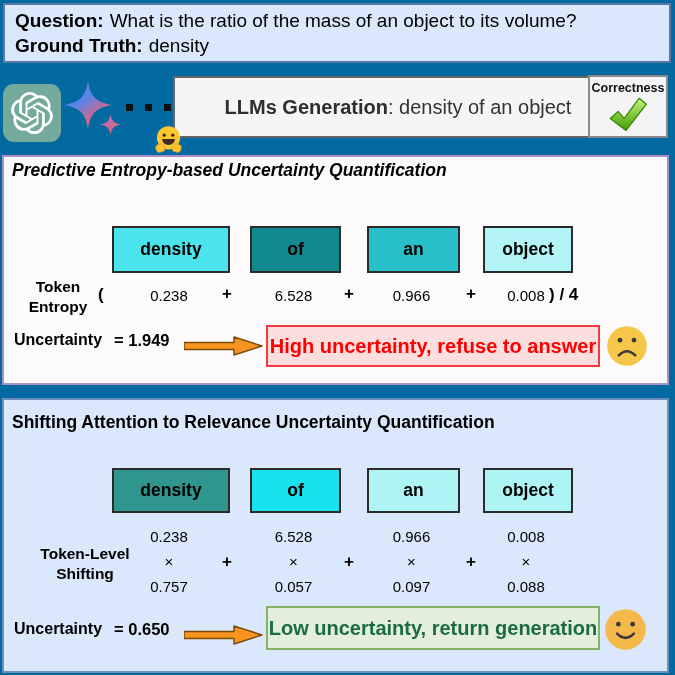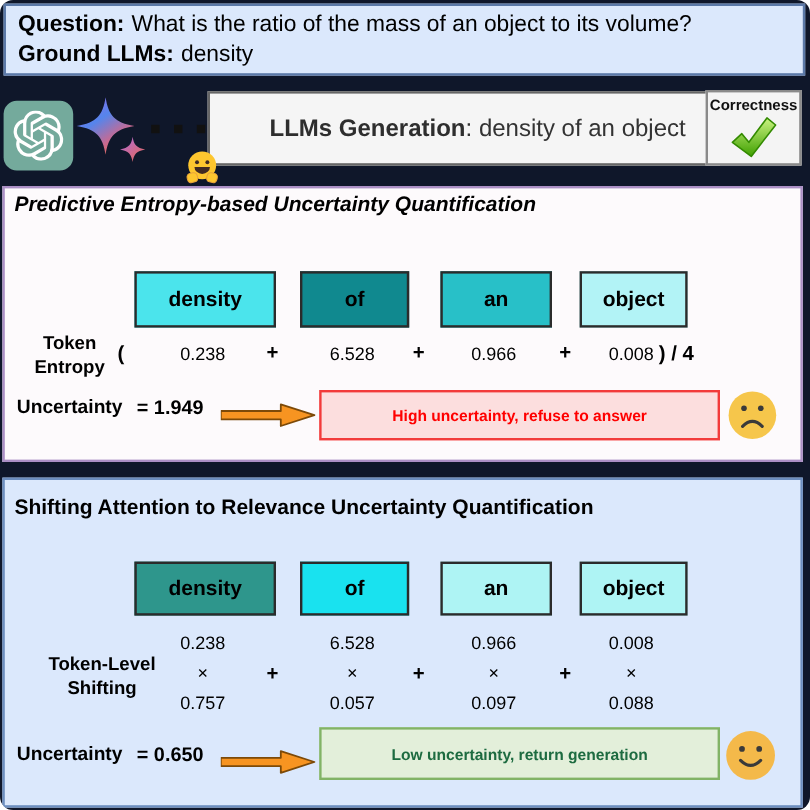--- a/index.html
+++ b/index.html
@@ -1,17 +1,17 @@
 <!DOCTYPE html>
 <html><head>
 <meta charset="utf-8">
 <style>
   html,body{margin:0;padding:0;background:#fff;}
-  .page{position:relative;width:675px;height:675px;background:#0f172a;
-        font-family:"Liberation Sans", sans-serif;color:#000;overflow:hidden;border-radius:11px;}
+  .page{position:relative;width:675px;height:675px;background:#0369a1;
+        font-family:"Liberation Sans", sans-serif;color:#000;overflow:hidden;}
 
   
   .qbox{position:absolute;left:3px;top:3px;width:644px;height:50px;
         background:#dbe8fc;border:2px solid #5b79a8;padding:3px 10px;
         font-size:19px;line-height:25px;}
   .qbox b{font-weight:bold;}
   .qbox .txt{margin-left:6px;}
 
   
   .openai{position:absolute;left:3px;top:84px;width:58px;height:58px;
@@ -58,36 +58,36 @@
   .pe .rowlabel{left:4px;width:100px;top:120px;}
   .sar .rowlabel{left:0;width:106px;top:144px;margin-left:28px;}
 
   .ulabel{position:absolute;left:10px;font-weight:bold;font-size:16px;}
   .uvalue{position:absolute;left:110px;font-weight:bold;font-size:16.5px;}
   .pe .ulabel,.pe .uvalue{top:174px;} .sar .ulabel,.sar .uvalue{top:220px;}
   .arrow{position:absolute;left:180px;width:80px;height:24px;}
   .pe .arrow{top:177px;} .sar .arrow{top:223px;}
 
   .result{position:absolute;left:262px;width:330px;display:flex;align-items:center;
-          justify-content:center;font-weight:bold;font-size:13px;
+          justify-content:center;font-weight:bold;font-size:20px;
           border:2px solid #000;white-space:nowrap;}
   .pe .result{top:168px;height:38px;}
   .sar .result{top:206px;height:40px;}
   .face{position:absolute;}
   .pe .face{left:602px;top:168px;width:42px;height:42px;}
   .sar .face{left:600px;top:208px;width:43px;height:43px;}
 </style>
 </head>
 <body>
 
 <div class="page">
 
   <div class="qbox">
     <div><b>Question:</b><span class="txt">What is the ratio of the mass of an object to its volume?</span></div>
-    <div><b>Ground LLMs:</b><span class="txt">density</span></div>
+    <div><b>Ground Truth:</b><span class="txt">density</span></div>
   </div>
 
   <div class="openai">
     <svg width="42" height="42" viewBox="0 0 24 24">
       <path fill="#ffffff" d="M22.2819 9.8211a5.9847 5.9847 0 0 0-.5157-4.9108 6.0462 6.0462 0 0 0-6.5098-2.9A6.0651 6.0651 0 0 0 4.9807 4.1818a5.9847 5.9847 0 0 0-3.9977 2.9 6.0462 6.0462 0 0 0 .7427 7.0966 5.98 5.98 0 0 0 .511 4.9107 6.051 6.051 0 0 0 6.5146 2.9001A5.9847 5.9847 0 0 0 13.2599 24a6.0557 6.0557 0 0 0 5.7718-4.2058 5.9894 5.9894 0 0 0 3.9977-2.9001 6.0557 6.0557 0 0 0-.7475-7.073zM13.2599 22.4311a4.4755 4.4755 0 0 1-2.8764-1.0408l.1419-.0804 4.7783-2.7582a.7948.7948 0 0 0 .3927-.6813v-6.7369l2.02 1.1686a.071.071 0 0 1 .038.0615v5.5826a4.504 4.504 0 0 1-4.4945 4.4944zm-9.6607-4.1254a4.4708 4.4708 0 0 1-.5346-3.0137l.142.0852 4.783 2.7582a.7712.7712 0 0 0 .7806 0l5.8428-3.3685v2.3324a.0804.0804 0 0 1-.0332.0615L9.74 19.9502a4.4992 4.4992 0 0 1-6.1408-1.6464zM2.3408 7.8956a4.485 4.485 0 0 1 2.3655-1.9728V11.6a.7664.7664 0 0 0 .3879.6765l5.8144 3.3543-2.0201 1.1685a.0757.0757 0 0 1-.071 0l-4.8303-2.7865A4.504 4.504 0 0 1 2.3408 7.8956zm16.5963 3.8558L13.1038 8.364 15.1192 7.2a.0757.0757 0 0 1 .071 0l4.8303 2.7913a4.4944 4.4944 0 0 1-.6765 8.1042v-5.6772a.79.79 0 0 0-.407-.667zm2.0107-3.0231l-.142-.0852-4.7735-2.7818a.7759.7759 0 0 0-.7854 0L9.409 9.2297V6.8974a.0662.0662 0 0 1 .0284-.0615l4.8303-2.7866a4.4992 4.4992 0 0 1 6.6802 4.66zM8.3065 12.863l-2.02-1.1638a.0804.0804 0 0 1-.038-.0567V6.0742a4.4992 4.4992 0 0 1 7.3757-3.4537l-.142.0805L8.704 5.459a.7948.7948 0 0 0-.3927.6813zm1.0976-2.3654l2.602-1.4998 2.6069 1.4998v2.9994l-2.5974 1.4997-2.6067-1.4997z"></path>
     </svg>
   </div>
 
   <svg class="spark-big" viewBox="0 0 100 100">
     <defs>

